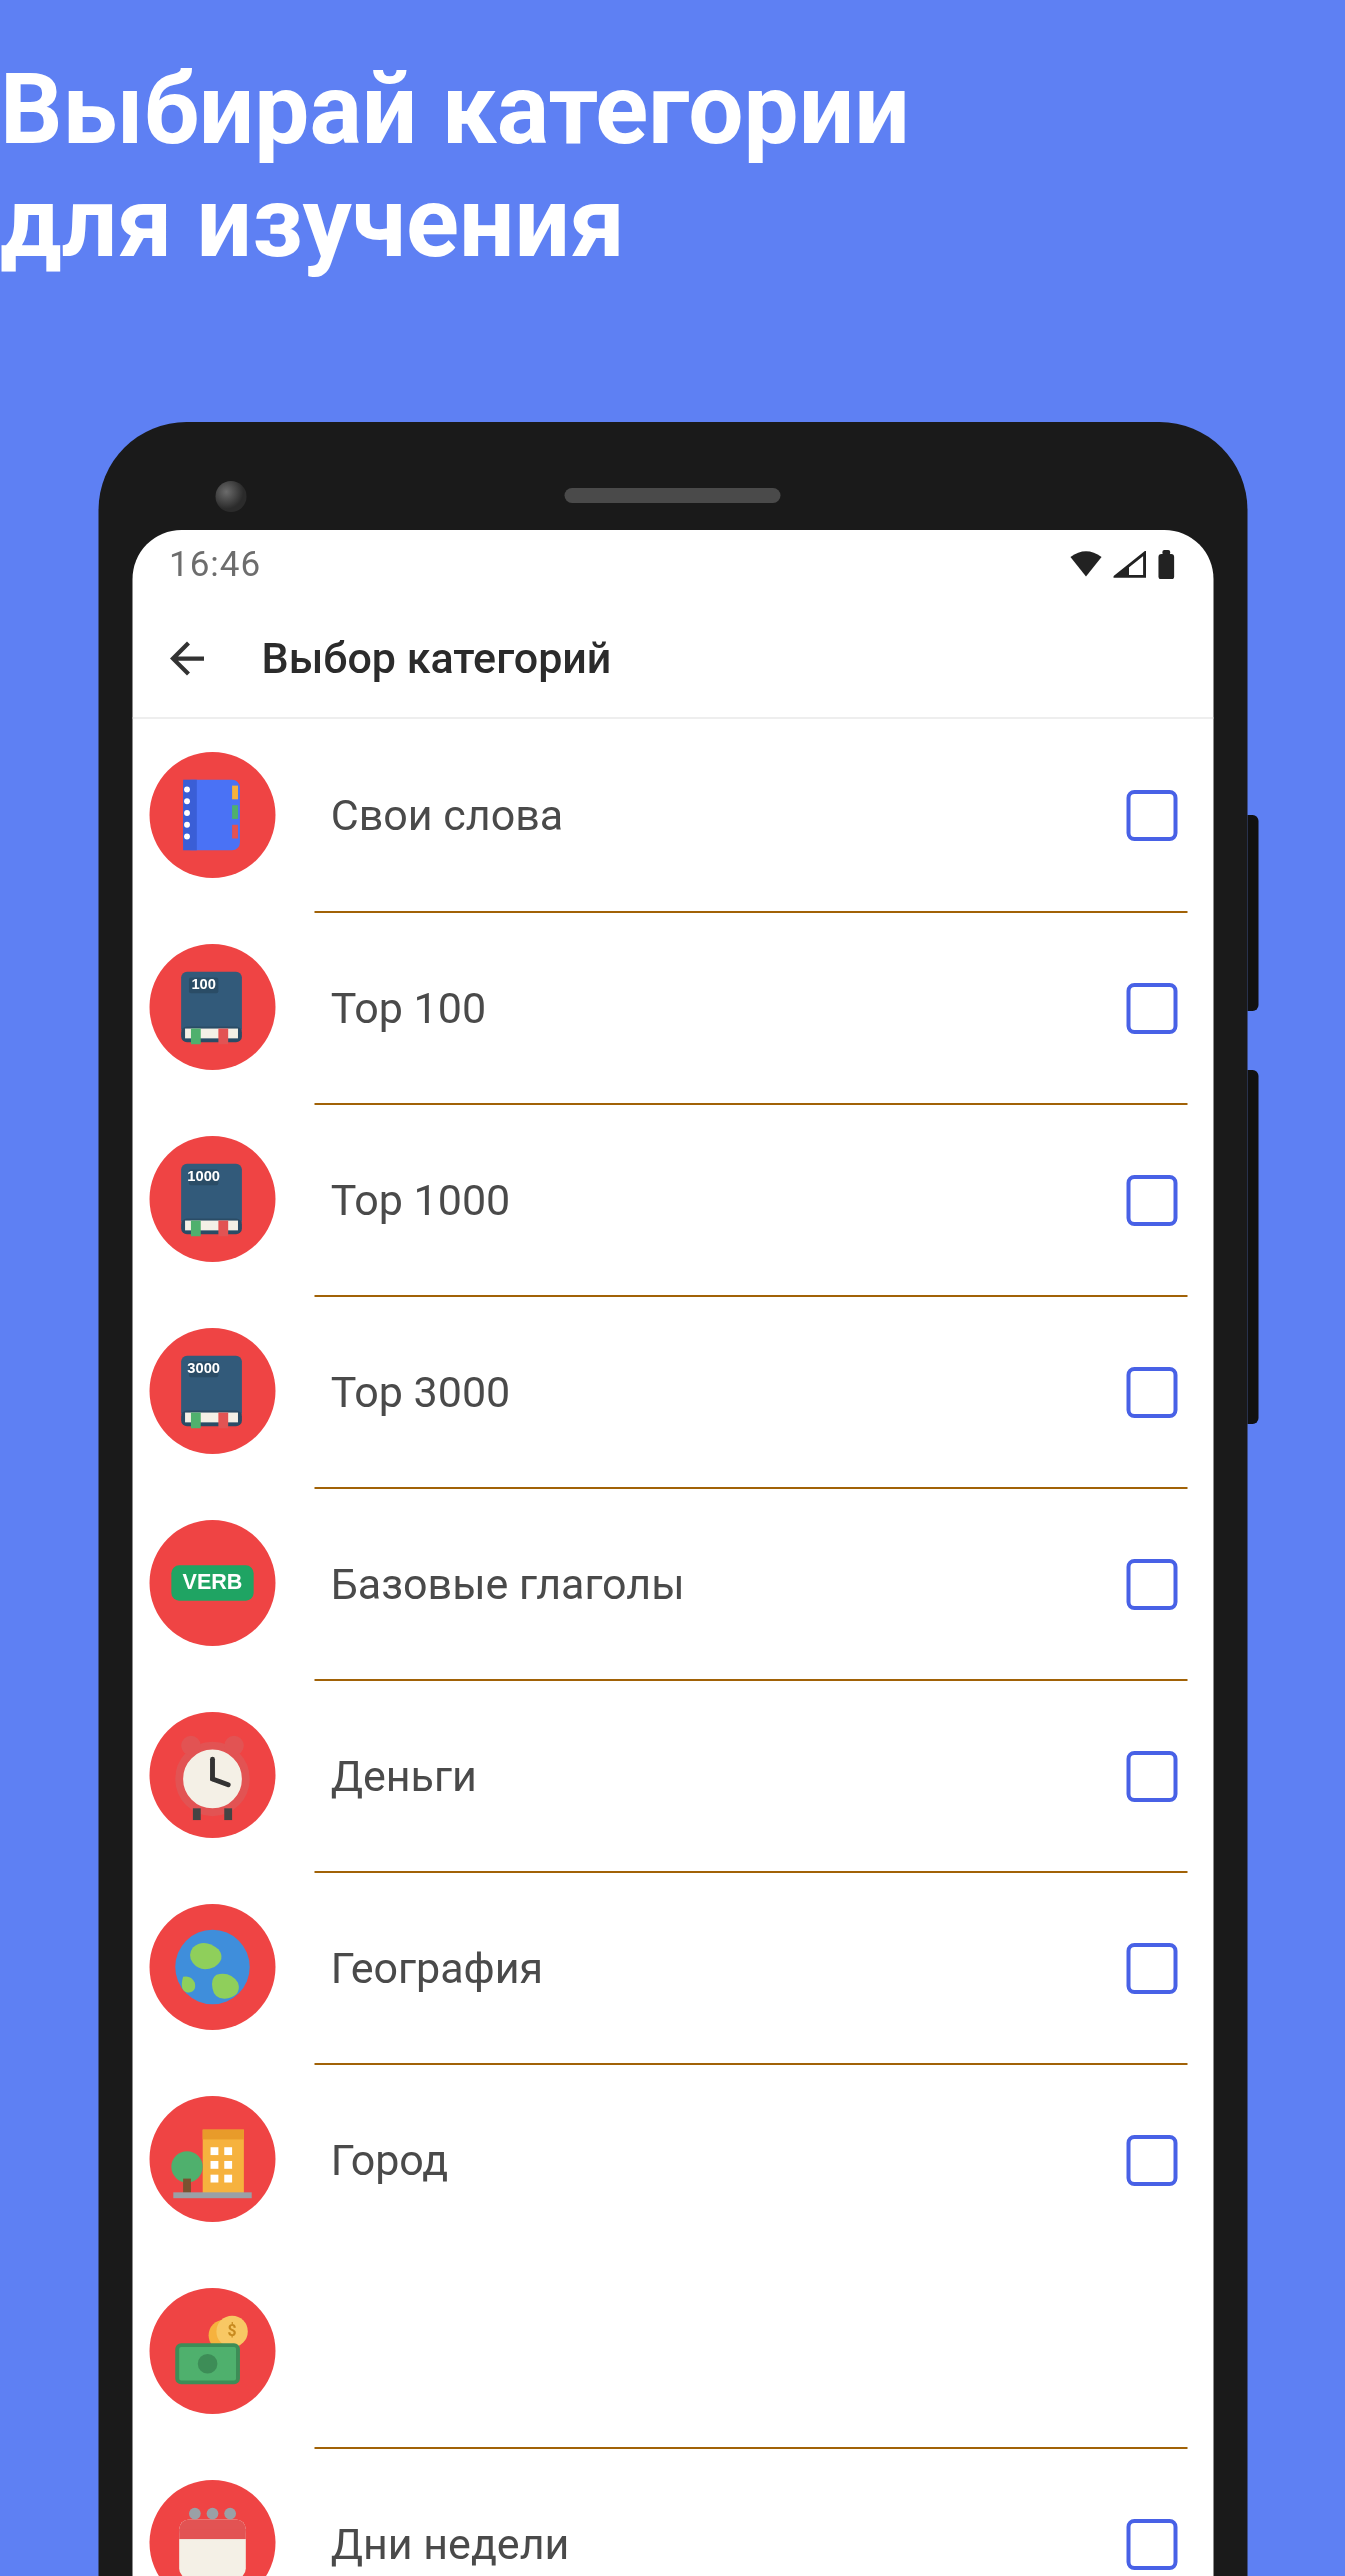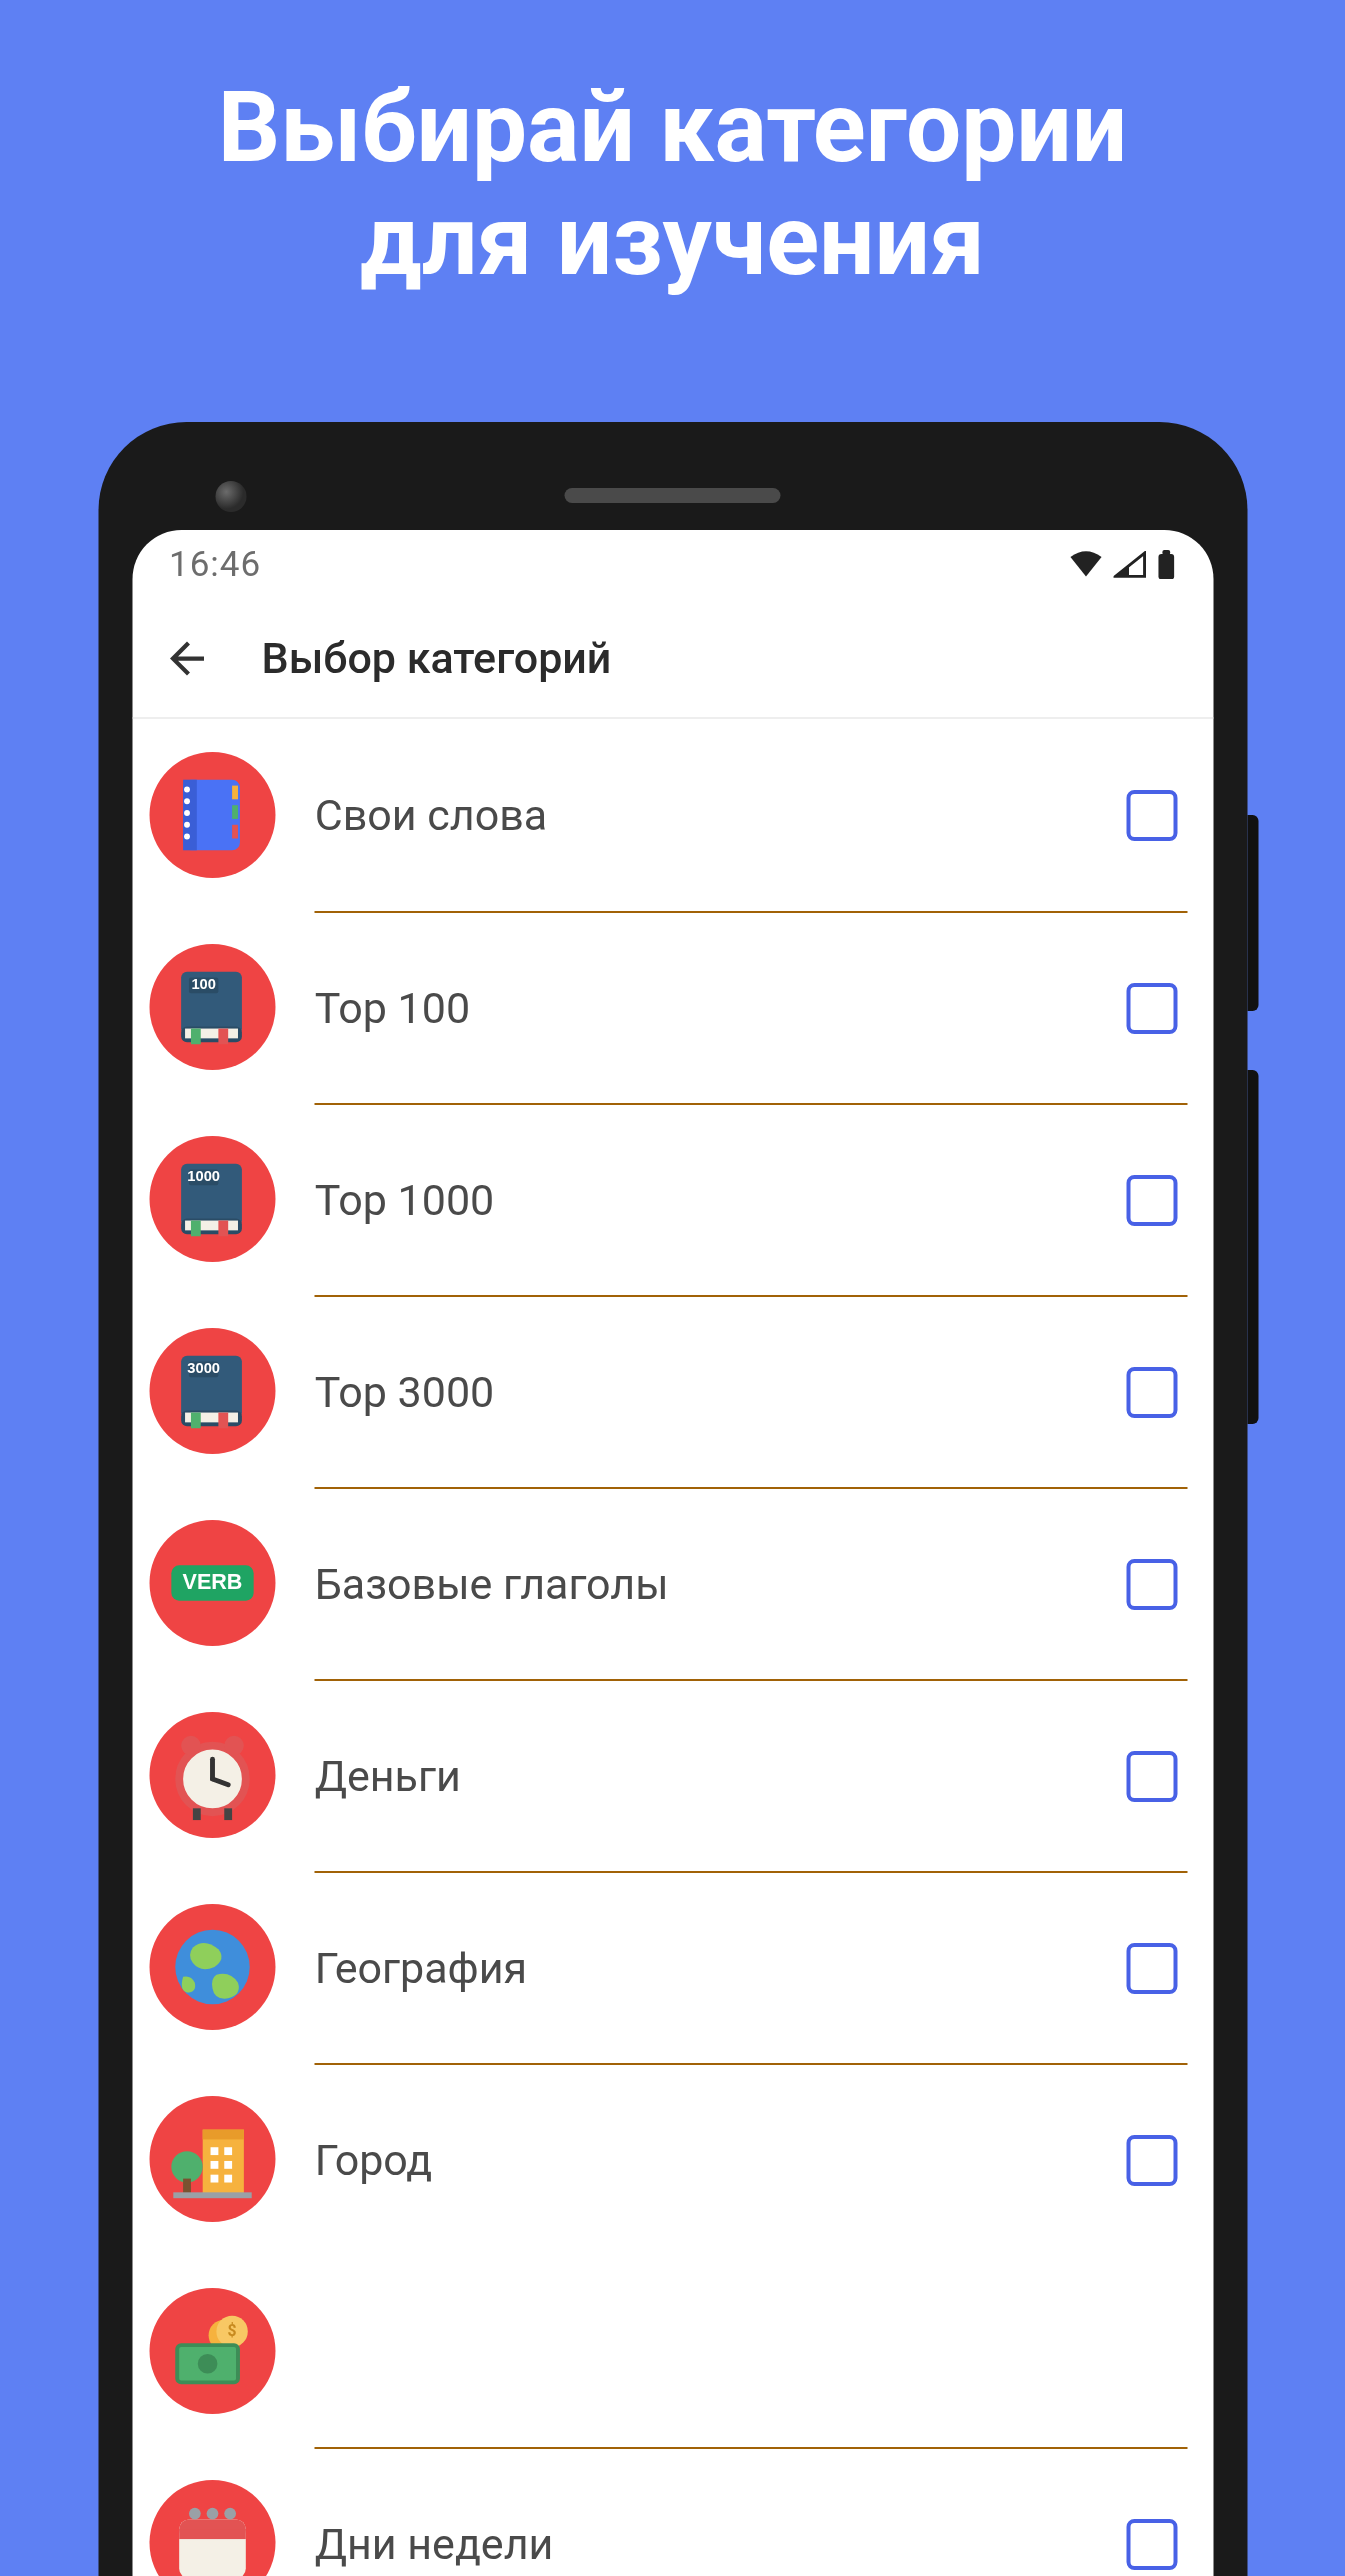--- a/index.html
+++ b/index.html
@@ -6,22 +6,22 @@
   html, body { width: 1345px; height: 2576px; }
   body {
     background: #5e80f3;
     font-family: -apple-system, BlinkMacSystemFont, "Segoe UI", Roboto, Arial, sans-serif;
     overflow: hidden;
   }
   .promo-title {
     color: #ffffff;
     font-size: 98px;
     font-weight: 700;
-    text-align: center;
-    padding-top: 72px;
+    text-align: left;
+    padding-top: 54px;
     line-height: 1.15;
   }
   .phone-wrap {
     position: absolute;
     left: 50%;
     transform: translateX(-50%);
     top: 422px;
     width: 1149px;
   }
   .phone-body {
@@ -106,20 +106,21 @@
     flex: 1;
     height: 100%;
     display: flex;
     align-items: center;
     justify-content: space-between;
   }
   .row-label {
     font-size: 43px;
     color: #4a4a4a;
     font-weight: 400;
+    margin-left: 16px;
   }
   .checkbox {
     width: 51px; height: 51px;
     border: 4.9px solid #4861e6;
     border-radius: 7.9px;
     margin-right: 9.8px;
     background: #fff;
   }
   
   svg { display: block; }

